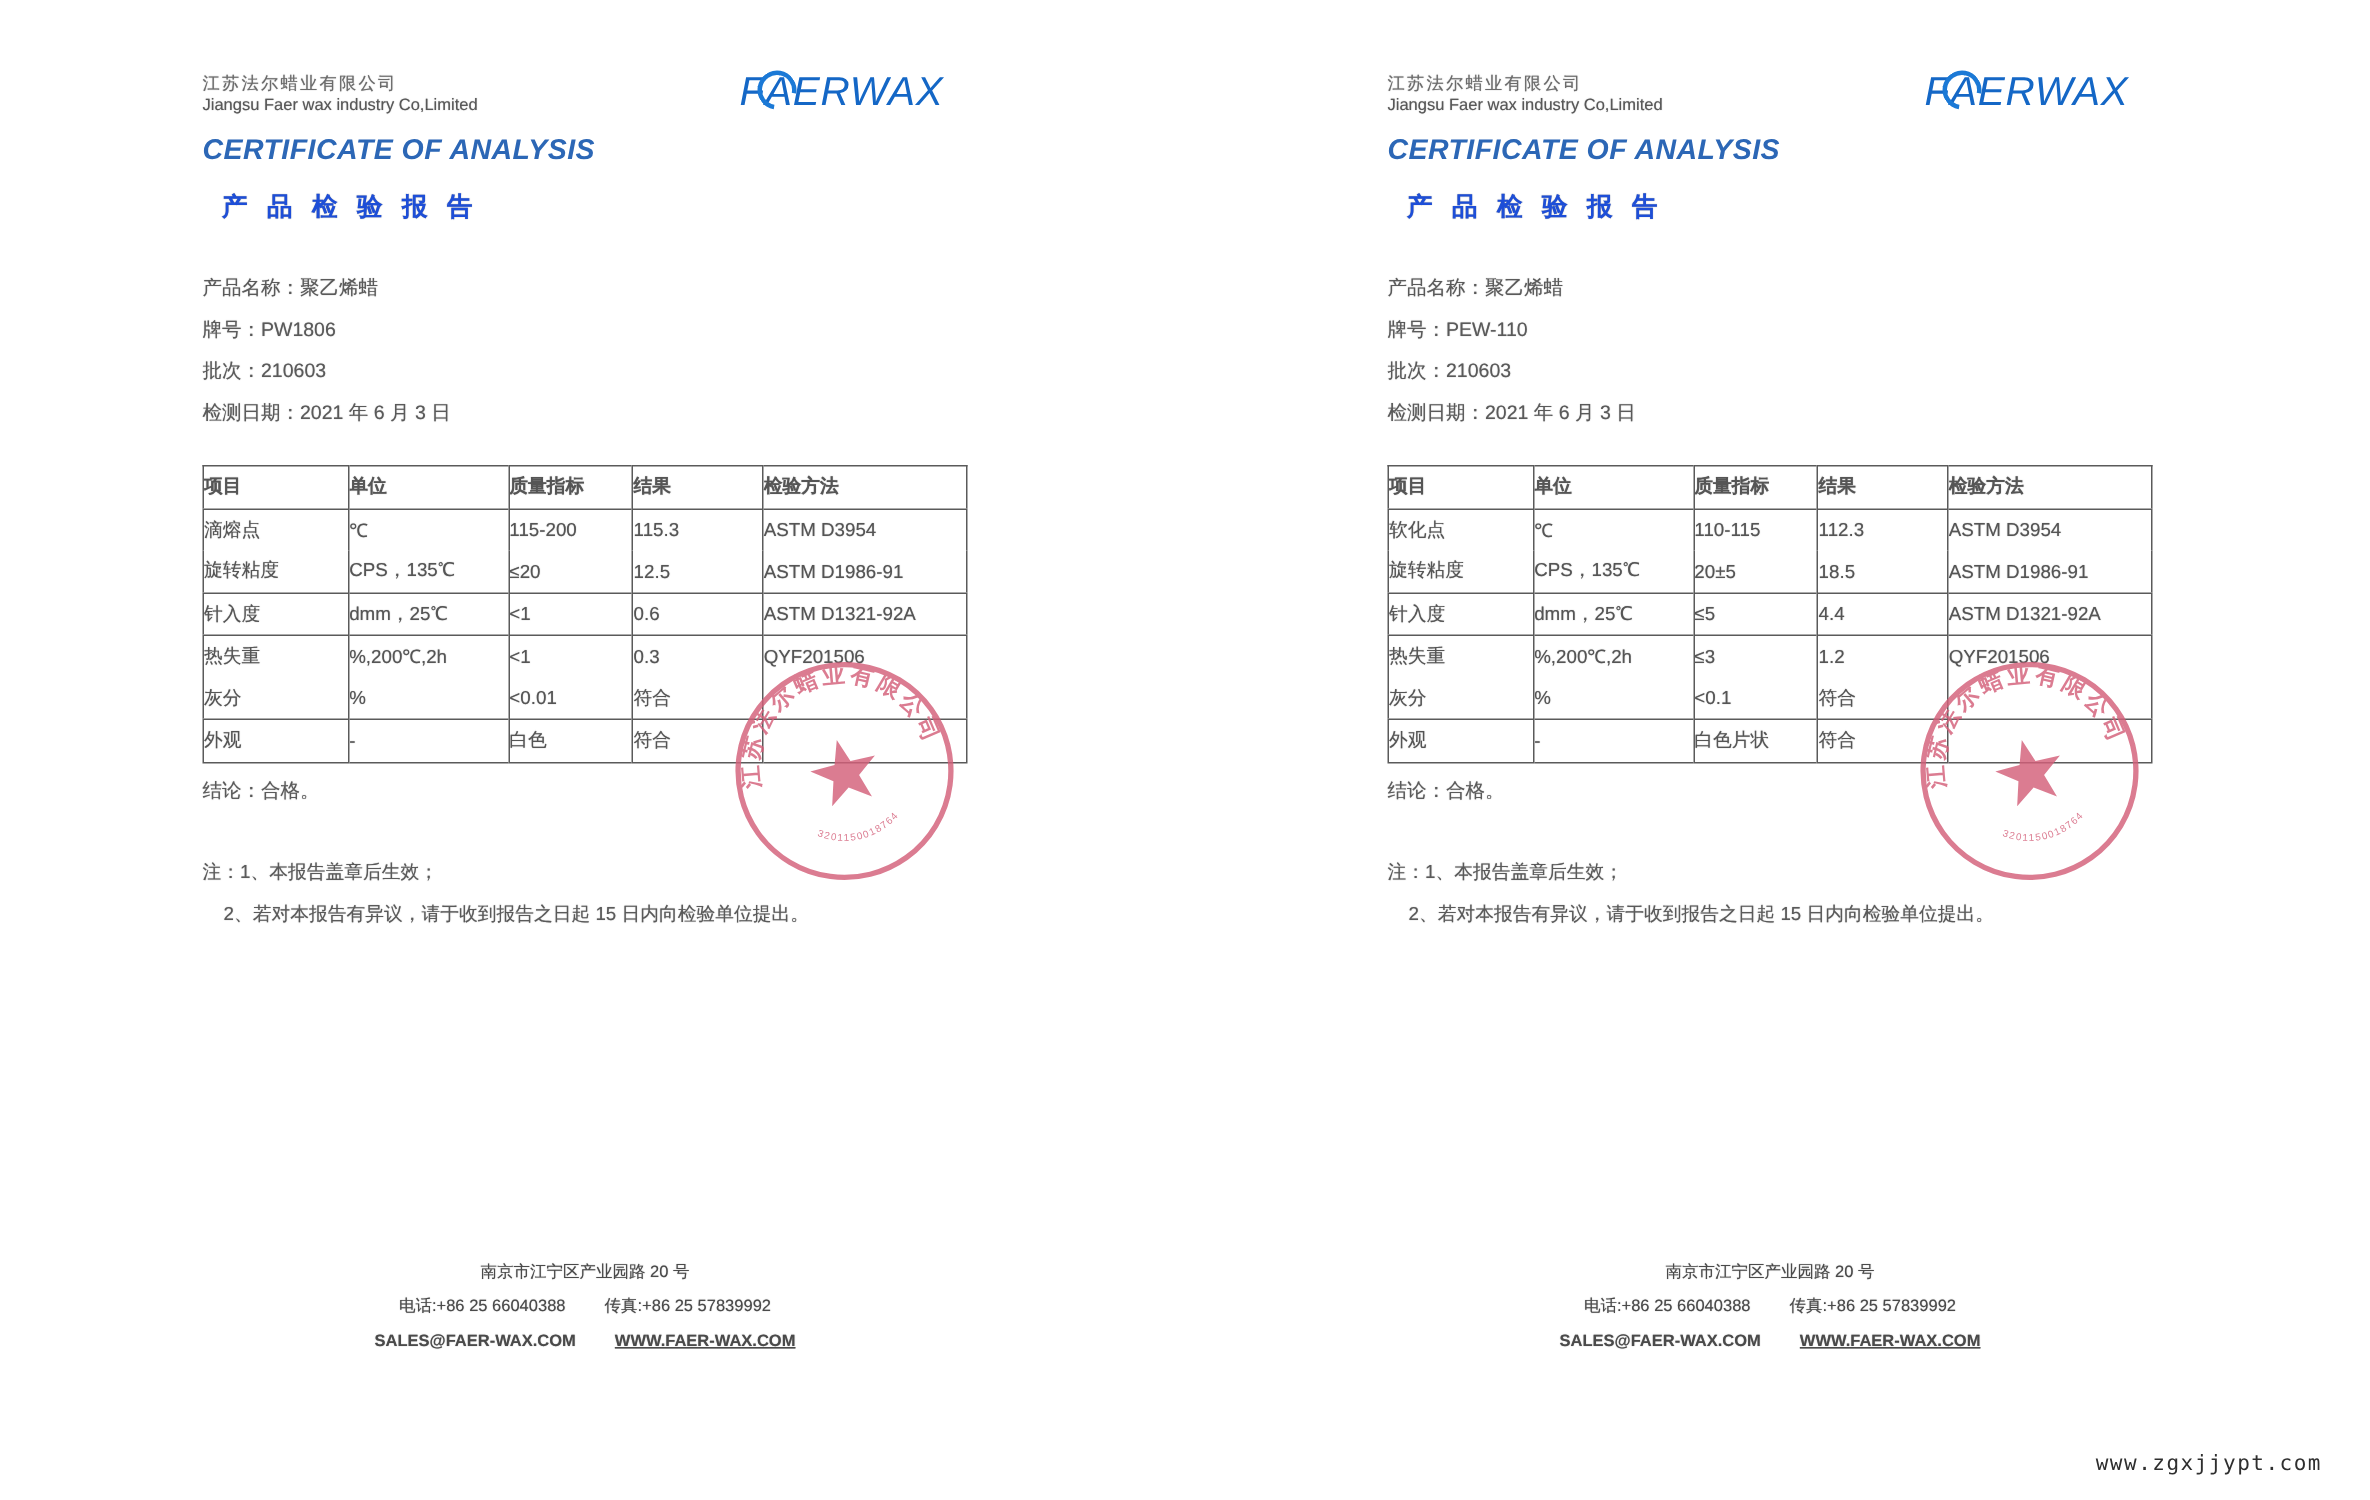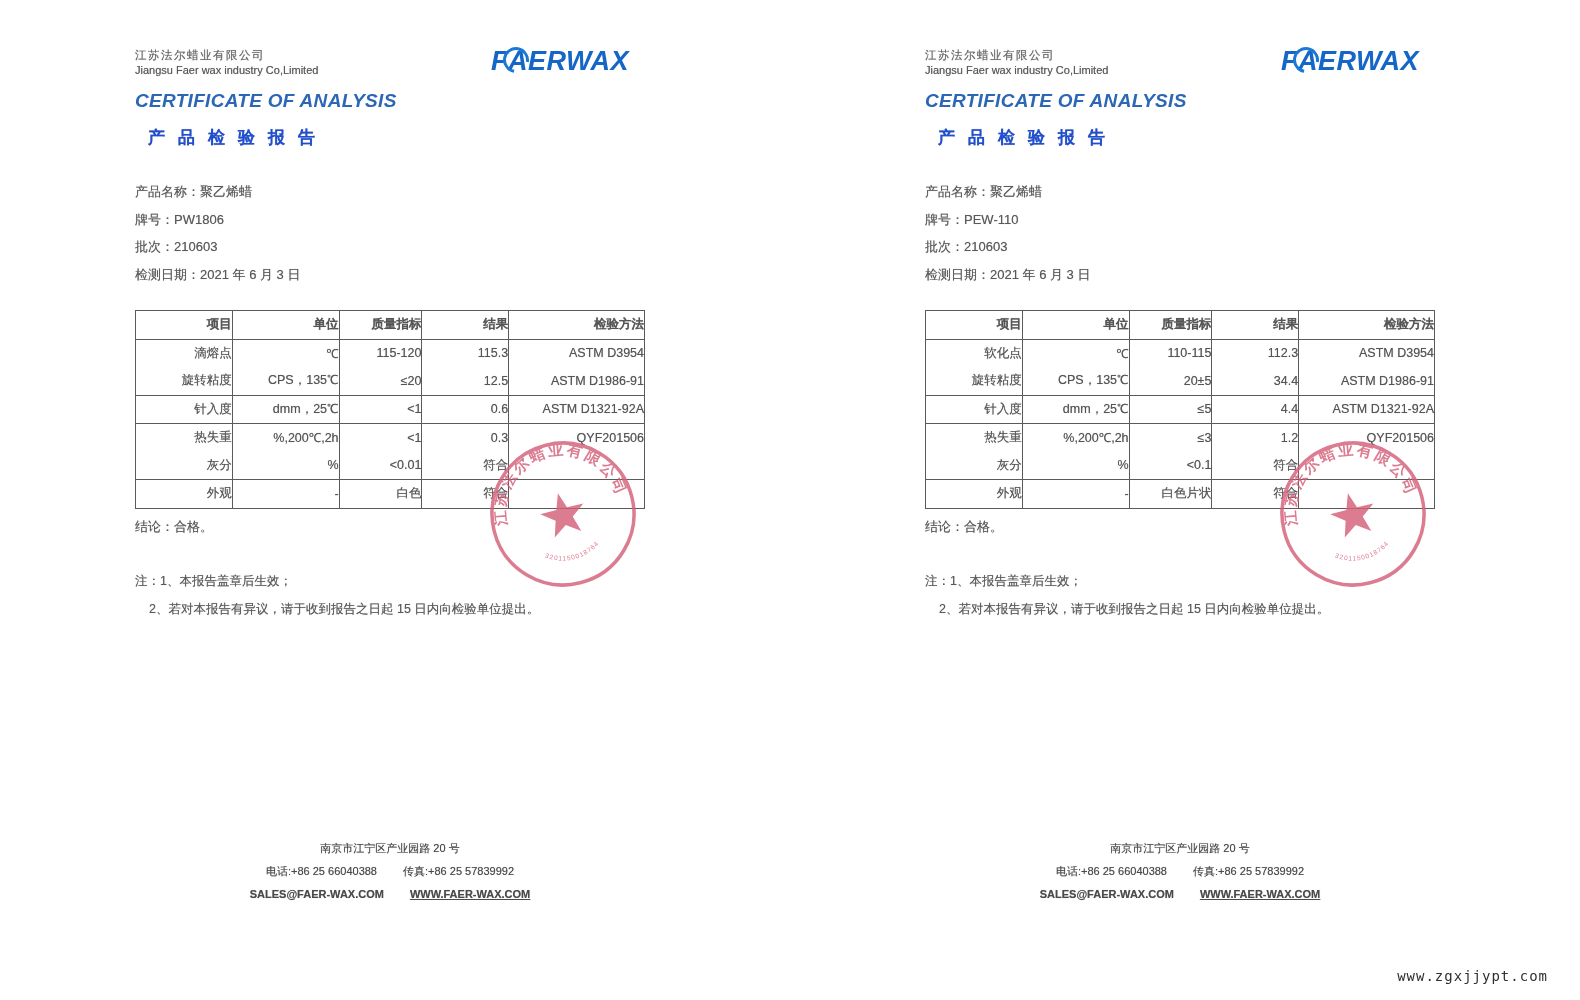--- a/index.html
+++ b/index.html
@@ -13,21 +13,21 @@
     text-shadow:0 0 0.7px rgba(110,110,110,0.75);
   }
   .doc-0 { left:135px; }
   .doc-1 { left:925px; }
 
   .company-cn { position:absolute; top:8px; left:0; font-size:11.5px; color:#6b6b6b; letter-spacing:1.5px; }
   .company-en { position:absolute; top:24px; left:0; font-size:11px; color:#585858; }
 
   .logo {
     position:absolute; top:6px; right:16px;
-    font-size:27px; font-weight:700; font-style:italic;
+    font-size:27px; font-weight:400; font-style:italic;
     color:#1467c6; letter-spacing:0.5px; text-shadow:none;
   }
   .logo .a { position:relative; display:inline-block; }
   .logo .a::after {
     content:""; position:absolute; left:-5px; top:1px;
     width:20px; height:20px; border:3px solid #1b79d6;
     border-bottom-color:transparent; border-radius:50%;
     transform:rotate(-35deg);
   }
 
@@ -42,21 +42,21 @@
     color:#1d4ed8; letter-spacing:13px; text-indent:13px;
   }
 
   .info { position:absolute; top:138px; left:0; font-size:13px; color:#5a5a5a; }
   .info div { height:27.5px; line-height:27.5px; }
 
   table.analysis {
     position:absolute; top:270px; left:0;
     border-collapse:collapse; table-layout:fixed;
     border:1.6px solid #5a5a5a;
-    font-size:12.5px; color:#555; text-align:right;
+    font-size:12.5px; color:#555; text-align:left;
   }
   table.analysis th, table.analysis td {
     border-left:1.4px solid #5a5a5a; padding:0; height:27.5px;
     overflow:hidden; white-space:nowrap;
   }
   table.analysis th:first-child, table.analysis td:first-child { border-left:none; }
   table.analysis thead tr { border-bottom:1.4px solid #5a5a5a; height:28px; }
   table.analysis th { font-weight:bold; font-size:12.5px; }
   table.analysis tbody tr { border-bottom:1.4px solid #5a5a5a; }
   table.analysis tbody tr:nth-child(1),
@@ -109,21 +109,21 @@
           <th class="cw1">单位</th>
           <th class="cw2">质量指标</th>
           <th class="cw3">结果</th>
           <th class="cw4">检验方法</th>
         </tr>
       </thead>
       <tbody>
         <tr>
           <td class="cw0">滴熔点</td>
           <td class="cw1">℃</td>
-          <td class="cw2">115-120</td>
+          <td class="cw2">115-200</td>
           <td class="cw3">115.3</td>
           <td class="cw4">ASTM D3954</td>
         </tr>
         <tr>
           <td class="cw0">旋转粘度</td>
           <td class="cw1">CPS，135℃</td>
           <td class="cw2">≤20</td>
           <td class="cw3">12.5</td>
           <td class="cw4">ASTM D1986-91</td>
         </tr>
@@ -206,21 +206,21 @@
           <td class="cw0">软化点</td>
           <td class="cw1">℃</td>
           <td class="cw2">110-115</td>
           <td class="cw3">112.3</td>
           <td class="cw4">ASTM D3954</td>
         </tr>
         <tr>
           <td class="cw0">旋转粘度</td>
           <td class="cw1">CPS，135℃</td>
           <td class="cw2">20±5</td>
-          <td class="cw3">34.4</td>
+          <td class="cw3">18.5</td>
           <td class="cw4">ASTM D1986-91</td>
         </tr>
         <tr>
           <td class="cw0">针入度</td>
           <td class="cw1">dmm，25℃</td>
           <td class="cw2">≤5</td>
           <td class="cw3">4.4</td>
           <td class="cw4">ASTM D1321-92A</td>
         </tr>
         <tr>

